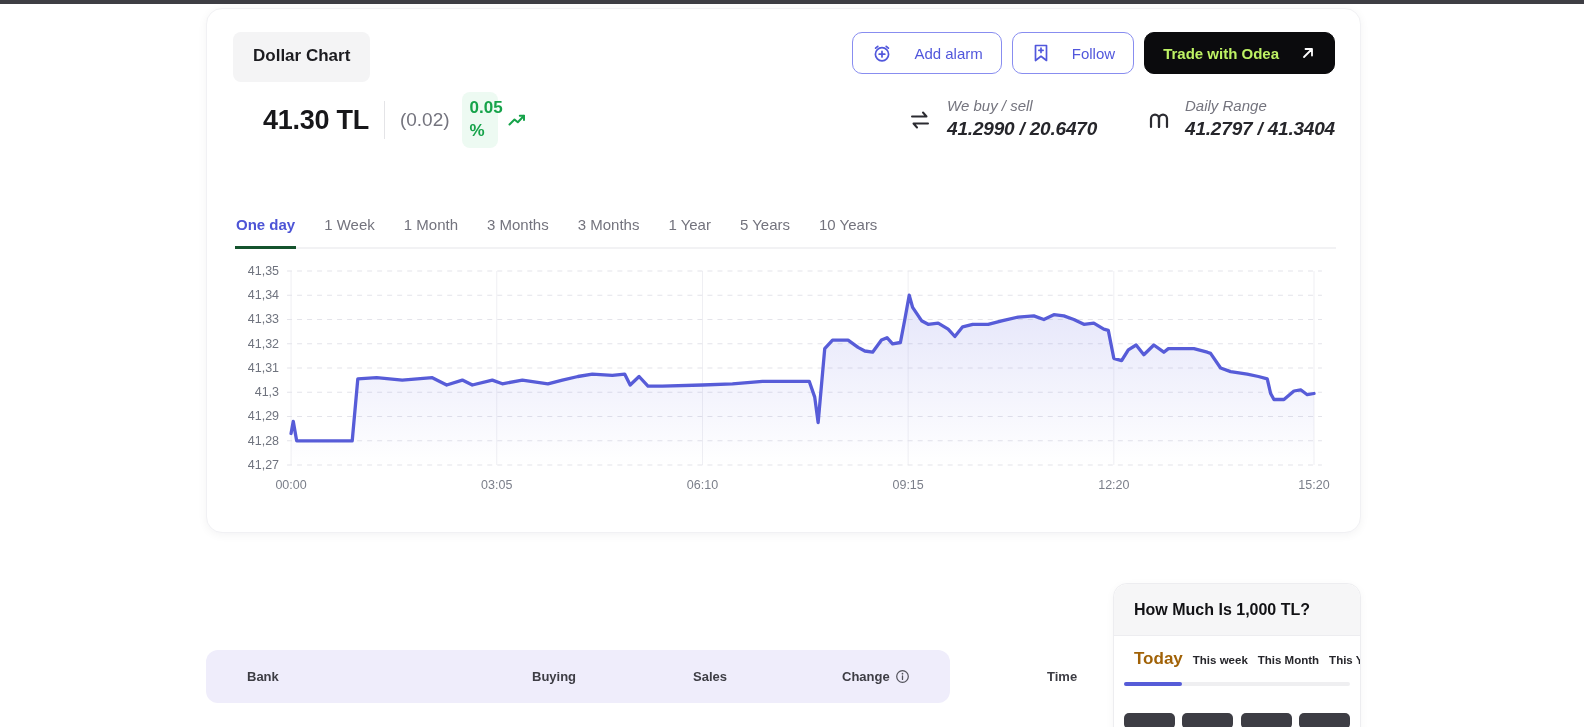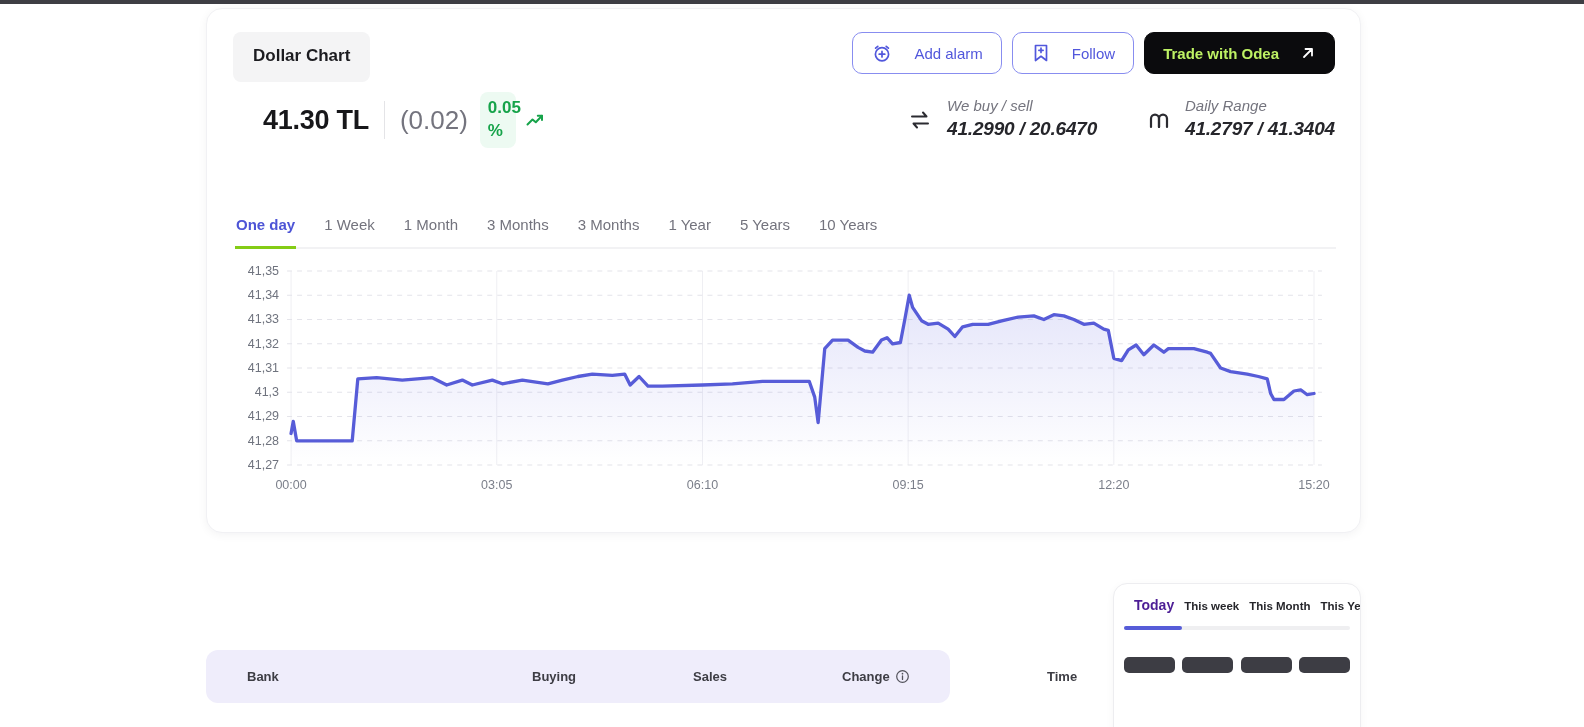--- a/index.html
+++ b/index.html
@@ -19,35 +19,35 @@
   .actions { display:flex; gap:10px; }
   .btn { display:flex; align-items:center; gap:21px; height:42px; border-radius:10px;
     padding:0 18px; font-size:15px; cursor:pointer; font-family:inherit; }
   .btn.outline { background:#fff; border:1.5px solid #888df0; color:#5157dc; font-weight:400; }
   .btn.solid { background:#0b0b0d; border:1.5px solid #0b0b0d; color:#bef264; font-weight:600; }
   .btn svg { display:block; }
 
   .price-row { position:absolute; left:28px; top:80px; height:62px; display:flex; align-items:center;margin-left:28px; }
   .price { font-size:27px; font-weight:800; color:#17171a; letter-spacing:-.01em; }
   .vdiv { width:1px; height:38px; background:#e4e4e7; margin:0 15px; }
-  .chg-abs { font-size:26px; color:#74747e; margin-right:12px; }
+  .chg-abs { font-size:19px; color:#74747e; margin-right:12px; }
   .chg-pct { width:36px; background:#edfaf2; border-radius:8px; padding:5px 8px;
     font-size:17px; font-weight:700; color:#16a34a; line-height:1.35; }
   .trend { margin-left:9px; }
 
   .quotes { position:absolute; right:25px; top:88px; display:flex; gap:50px; }
   .quote { display:flex; align-items:center; gap:14px;font-style:italic; }
   .quote svg { flex:0 0 auto; }
   .qlabel { font-size:15px; color:#74747e; line-height:1.25; }
   .qvalue { font-size:19px; font-weight:700; color:#26262b; line-height:1.4; letter-spacing:-.01em; }
 
   .range-tabs { position:absolute; left:28px; right:24px; top:207px;
     display:flex; gap:27px; border-bottom:2px solid #f2f2f4; }
   .rtab { font-size:15px; color:#73737d; padding:0 1px 13px; cursor:pointer; white-space:nowrap; }
-  .rtab.active { color:#4d54d6; font-weight:700; border-bottom:3px solid #84cc16; margin-bottom:-2.5px; }
+  .rtab.active { color:#4d54d6; font-weight:700; border-bottom:3px solid #14532d; margin-bottom:-2.5px; }
 
   .chart-wrap { position:absolute; left:24px; right:24px; top:250px; height:242px; }
   .chart-wrap svg { width:100%; height:100%; display:block; }
 
   
   .rates-title { position:absolute; left:206px; top:580px; font-size:24px; font-weight:800;
     color:#121215; letter-spacing:-.01em; }
   .thead { position:absolute; left:206px; top:650px; width:744px; height:53px;
     background:#efedfb; border-radius:12px; display:grid;
     grid-template-columns:285px 161px 149px 205px 1fr; align-items:center;
@@ -57,21 +57,21 @@
 
   
   .conv-card { position:absolute; left:1113px; top:583px; width:248px; height:210px;
     background:#fff; border:1px solid #ededf0; border-radius:14px;
     box-shadow:0 2px 8px rgba(20,20,40,.04); overflow:hidden; }
   .conv-head { background:#f6f6f7; border-bottom:1px solid #ededf0; padding:17px 20px 16px;
     border-radius:14px 14px 0 0; }
   .conv-head h3 { font-size:16px; font-weight:800; color:#121215; }
   .conv-tabs { display:flex; align-items:baseline; gap:10px; padding:0 20px; margin-top:13px; }
   .ctab { font-size:11.5px; font-weight:600; color:#26262b; cursor:pointer; white-space:nowrap; }
-  .ctab.active { font-size:14px; font-weight:700; color:#4c1d95; }
+  .ctab.active { font-size:17px; font-weight:700; color:#a16207; }
   .conv-track { position:relative; margin:13px 10px 0; height:4px; background:#efeff1; border-radius:2px; }
   .conv-track .seg { position:absolute; left:0; top:0; width:58px; height:4px;
     background:#565cd8; border-radius:2px; }
   .conv-chips { display:flex; justify-content:space-between; padding:0 10px; margin-top:27px; }
   .chip { width:51px; height:16px; background:#3d3d44; border-radius:5px; cursor:pointer; }
 </style>
 </head>
 <body>
 
 <div class="page">
@@ -204,20 +204,23 @@
       <svg width="15" height="15" viewBox="0 0 15 15" fill="none">
         <circle cx="7.5" cy="7.5" r="5.8" stroke="#52525b" stroke-width="1.2"></circle>
         <path d="M7.5 7v3.4" stroke="#52525b" stroke-width="1.3" stroke-linecap="round"></path>
         <circle cx="7.5" cy="4.7" r="0.85" fill="#52525b"></circle>
       </svg>
     </div>
     <div class="th right">Time</div>
   </div>
 
   <aside class="conv-card">
+    <div class="conv-head">
+      <h3>How Much Is 1,000 TL?</h3>
+    </div>
     <div class="conv-tabs" id="convTabs">
         <div class="ctab active">Today</div>
         <div class="ctab">This week</div>
         <div class="ctab">This Month</div>
         <div class="ctab">This Year</div>
       </div>
     <div class="conv-track">
       <span class="seg"></span>
     </div>
     <div class="conv-chips" id="convChips">

